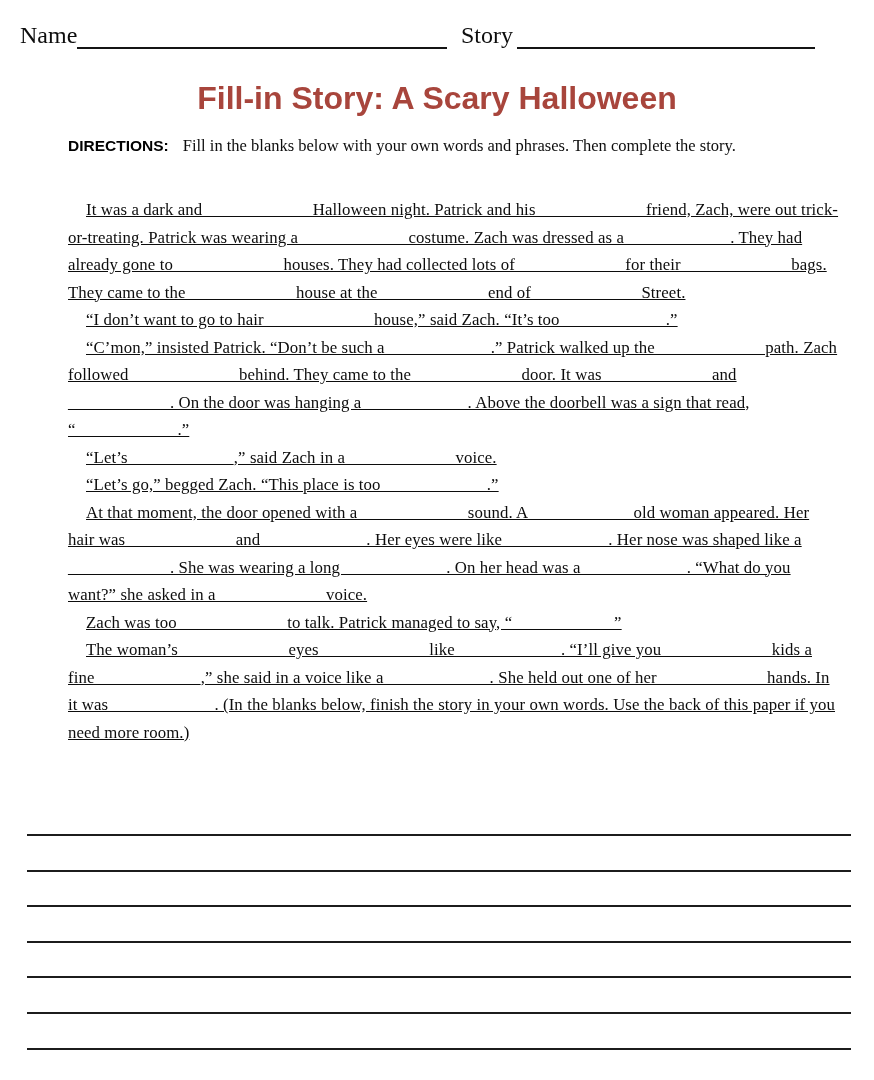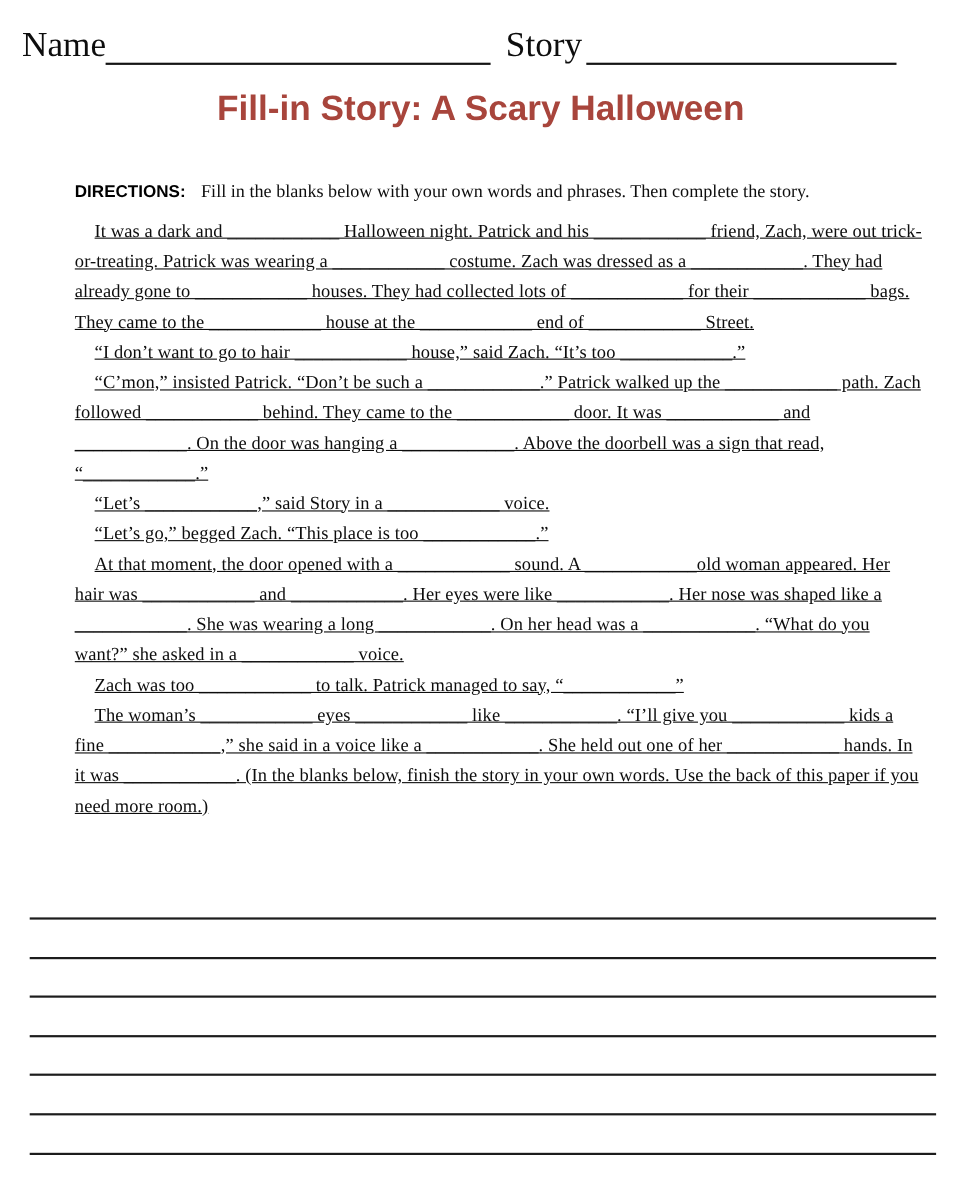--- a/index.html
+++ b/index.html
@@ -16,21 +16,21 @@
   }
 
   
   .header {
     position: absolute;
     top: 22px;
     left: 20px;
     right: 59px;
     display: flex;
     align-items: baseline;
-    font-size: 32px;
+    font-size: 24px;
   }
   .write-line {
     border-bottom: 2px solid #141414;
     height: 1.05em;
     align-self: flex-end;
   }
   .name-line { flex: 1.24; margin-right: 14px; }
   .date-line { flex: 1; }
   .date-label { margin-right: 4px; }
 
@@ -44,21 +44,21 @@
     font-family: "Liberation Sans", sans-serif;
     font-weight: bold;
     font-size: 32px;
     letter-spacing: 0px;
     margin-top: 12px;
   }
 
   
   .directions {
     position: absolute;
-    top: 164px;
+    top: 136px;
     left: 68px;
     right: 36px;
     font-size: 16.5px;
   }
   .directions-label {
     font-family: "Liberation Sans", sans-serif;
     font-weight: bold;
     font-size: 15.5px;
     margin-right: 14px;
     color: #000;
@@ -108,21 +108,21 @@
   <h1 class="title" style="color: rgb(168, 69, 60);">Fill-in Story: A Scary Halloween</h1>
 
   <div class="directions">
     <span class="directions-label">DIRECTIONS:</span><span>Fill in the blanks below with your own words and phrases. Then complete the story.</span>
   </div>
 
   <div class="story">
       <p>It was a dark and ____________ Halloween night. Patrick and his ____________ friend, Zach, were out trick-or-treating. Patrick was wearing a ____________ costume. Zach was dressed as a ____________. They had already gone to ____________ houses. They had collected lots of ____________ for their ____________ bags. They came to the ____________ house at the ____________ end of ____________ Street.</p>
       <p>“I don’t want to go to hair ____________ house,” said Zach. “It’s too ____________.”</p>
       <p>“C’mon,” insisted Patrick. “Don’t be such a ____________.” Patrick walked up the ____________ path. Zach followed ____________ behind. They came to the ____________ door. It was ____________ and ____________. On the door was hanging a ____________. Above the doorbell was a sign that read, “____________.”</p>
-      <p>“Let’s ____________,” said Story in a ____________ voice.</p>
+      <p>“Let’s ____________,” said Zach in a ____________ voice.</p>
       <p>“Let’s go,” begged Zach. “This place is too ____________.”</p>
       <p>At that moment, the door opened with a ____________ sound. A ____________old woman appeared. Her hair was ____________ and ____________. Her eyes were like ____________. Her nose was shaped like a ____________. She was wearing a long ____________. On her head was a ____________. “What do you want?” she asked in a ____________ voice.</p>
       <p>Zach was too ____________ to talk. Patrick managed to say, “____________”</p>
       <p>The woman’s ____________ eyes ____________ like ____________. “I’ll give you ____________ kids a fine ____________,” she said in a voice like a ____________. She held out one of her ____________ hands. In it was ____________. (In the blanks below, finish the story in your own words. Use the back of this paper if you need more room.)</p>
     </div>
 
   <div class="answer-lines">
       <div class="answer-line"></div>
       <div class="answer-line"></div>
       <div class="answer-line"></div>

